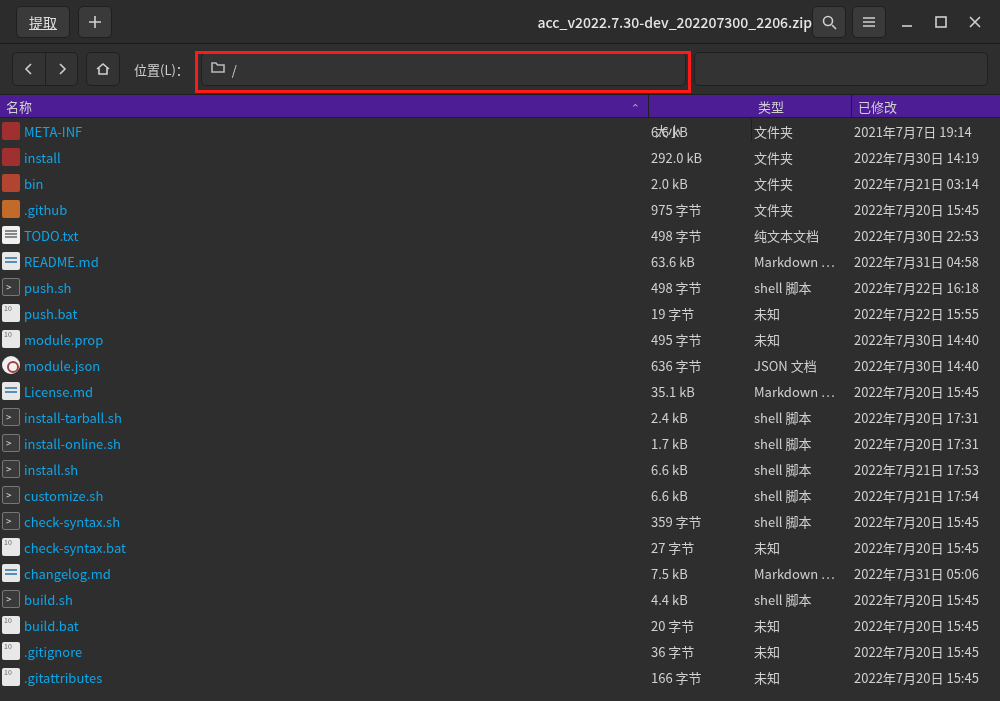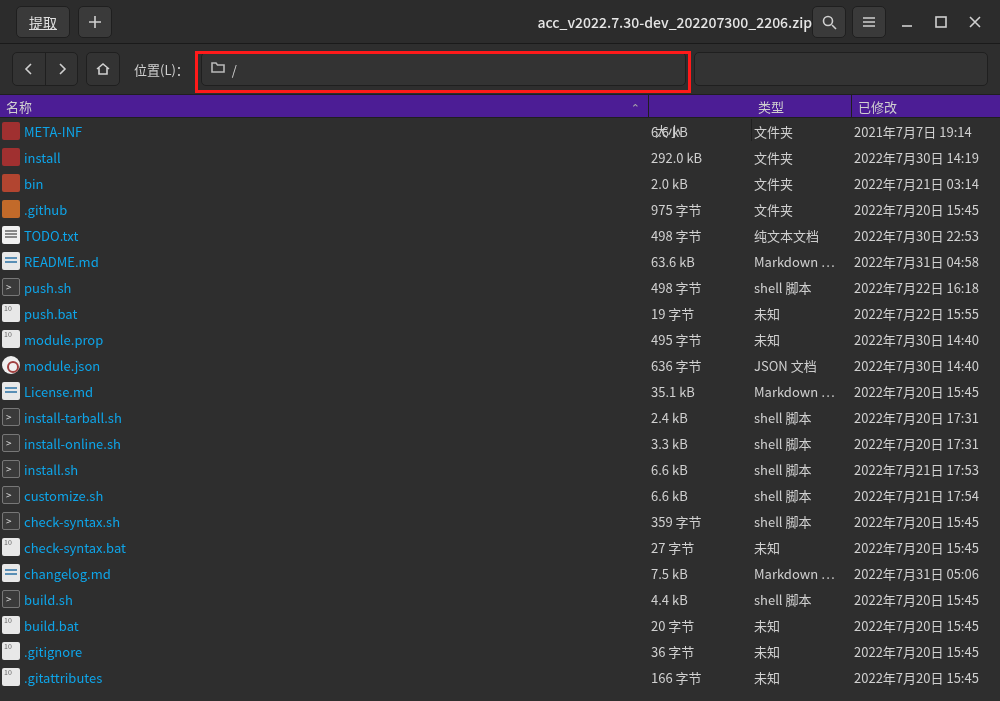--- a/index.html
+++ b/index.html
@@ -344,21 +344,21 @@
       </div>
       <div class="cell size">2.4 kB</div>
       <div class="cell type">shell 脚本</div>
       <div class="cell mod">2022年7月20日 17:31</div>
     </div>
     <div class="row">
       <div class="cell name">
         <span class="ic ic-sh"></span>
         <span class="fname">install-online.sh</span>
       </div>
-      <div class="cell size">3.3 kB</div>
+      <div class="cell size">1.7 kB</div>
       <div class="cell type">shell 脚本</div>
       <div class="cell mod">2022年7月20日 17:31</div>
     </div>
     <div class="row">
       <div class="cell name">
         <span class="ic ic-sh"></span>
         <span class="fname">install.sh</span>
       </div>
       <div class="cell size">6.6 kB</div>
       <div class="cell type">shell 脚本</div>

